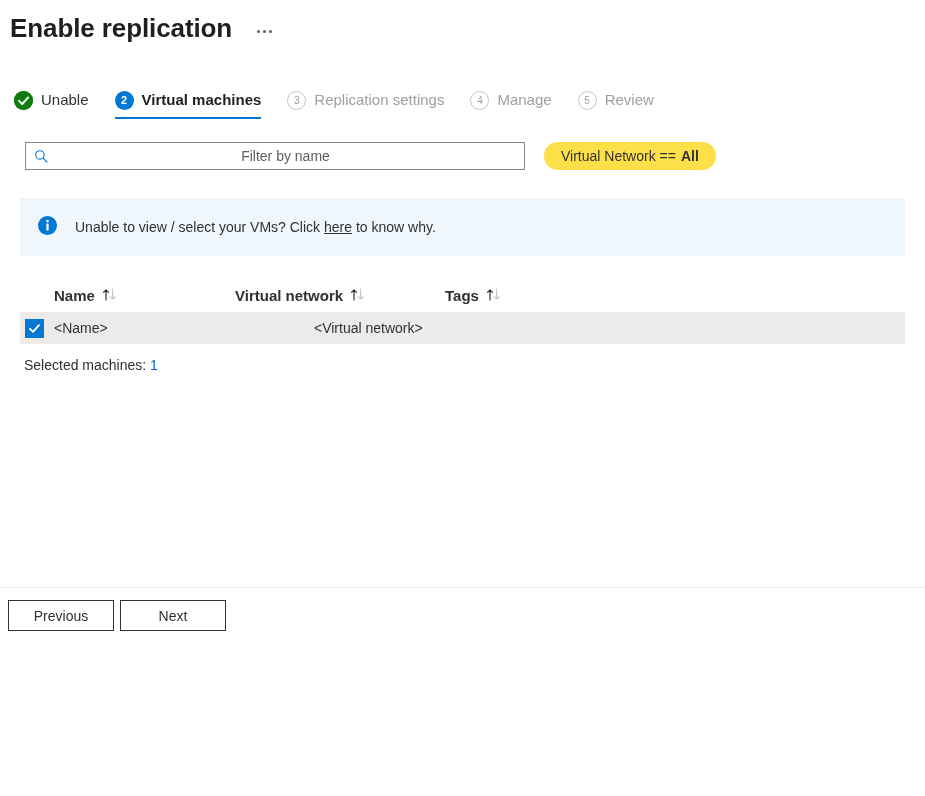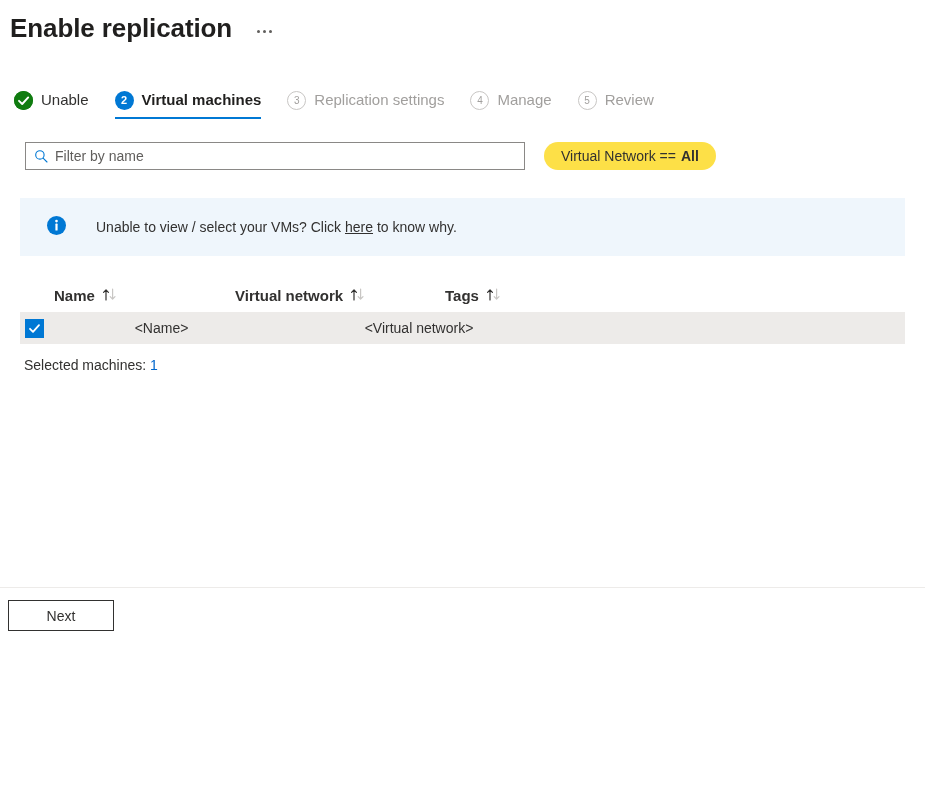--- a/index.html
+++ b/index.html
@@ -137,20 +137,21 @@
   .search-box svg { flex: 0 0 auto; display:block; }
   .search-input {
     border: none;
     outline: none;
     font-size: 14px;
     font-family: inherit;
     color: #323130;
     width: 100%;
     background: transparent;
     padding: 0;
+    text-align: center;
   }
   .search-input::placeholder { color: #605e5c; opacity: 1; }
 
   .vnet-pill {
     margin-left: 19px;
     background: #fde047;
     border-radius: 14px;
     height: 28px;
     display: flex;
     align-items: center;
@@ -164,22 +165,22 @@
   .vnet-pill .pill-value { font-weight: 700; text-align: right; }
 
   
   .info-banner {
     margin: 28px 0 16px 20px;
     width: 885px;
     min-height: 58px;
     background: #eff6fc;
     display: flex;
     align-items: center;
-    padding: 10px 14px 10px 27px;
-    gap: 30px;
+    padding: 10px 14px 10px 18px;
+    gap: 18px;
   }
   .info-icon { flex: 0 0 auto; display: block; }
   .info-text {
     font-size: 14px;
     color: #323130;
     line-height: 20px;
   }
   .info-text a {
     color: #323130;
     text-decoration: underline;
@@ -233,21 +234,20 @@
     display: flex;
     align-items: center;
     justify-content: center;
     cursor: pointer;
   }
   .cell {
     font-size: 14px;
     color: #323130;
     white-space: nowrap;
     overflow: hidden;
-    text-align: center;
   }
   .cell.col-name { width: 215px; }
   .cell.col-vnet { width: 210px; margin-left: 45px; }
   .cell.col-tags { width: 180px; }
 
   .selected-line {
     margin: 13px 0 0 24px;
     font-size: 14px;
     color: #323130;
   }
@@ -409,16 +409,17 @@
     </div>
 
     <div class="selected-line">
       <span>Selected machines:</span>
       <span class="count">1</span>
     </div>
 
   </div>
 
   <div class="footer">
+    <button class="btn">Previous</button>
     <button class="btn">Next</button>
   </div>
 
 </div>
 
 </body></html>

